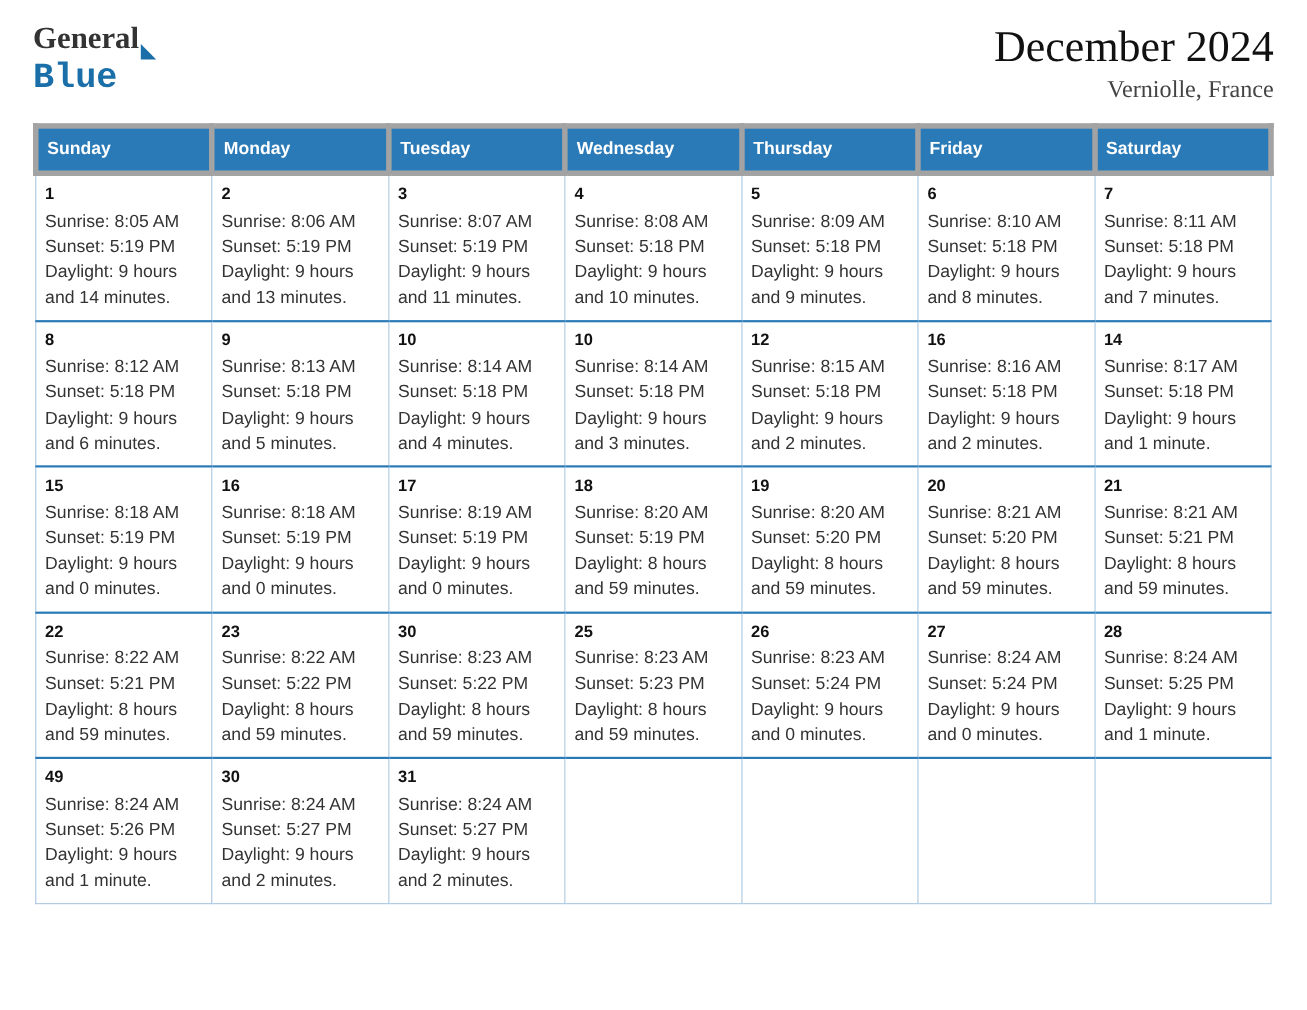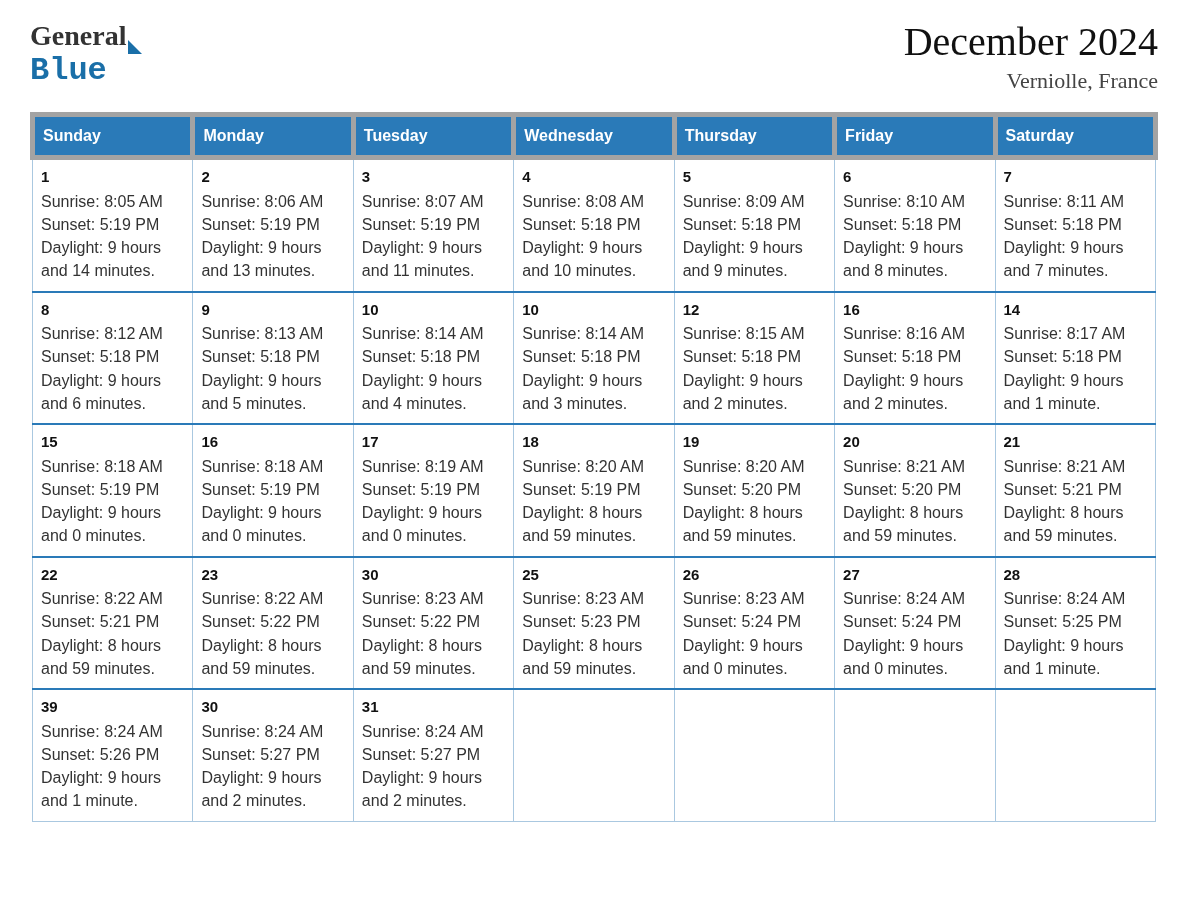--- a/index.html
+++ b/index.html
@@ -264,21 +264,21 @@
           <span class="day-num">27</span>
           <div class="day-info">Sunrise: 8:24 AM<br>Sunset: 5:24 PM<br>Daylight: 9 hours and 0 minutes.</div>
         </td>
         <td>
           <span class="day-num">28</span>
           <div class="day-info">Sunrise: 8:24 AM<br>Sunset: 5:25 PM<br>Daylight: 9 hours and 1 minute.</div>
         </td>
       </tr>
       <tr class="row-divider">
         <td>
-          <span class="day-num">39</span>
+          <span class="day-num">49</span>
           <div class="day-info">Sunrise: 8:24 AM<br>Sunset: 5:26 PM<br>Daylight: 9 hours and 1 minute.</div>
         </td>
         <td>
           <span class="day-num">30</span>
           <div class="day-info">Sunrise: 8:24 AM<br>Sunset: 5:27 PM<br>Daylight: 9 hours and 2 minutes.</div>
         </td>
         <td>
           <span class="day-num">31</span>
           <div class="day-info">Sunrise: 8:24 AM<br>Sunset: 5:27 PM<br>Daylight: 9 hours and 2 minutes.</div>
         </td>

